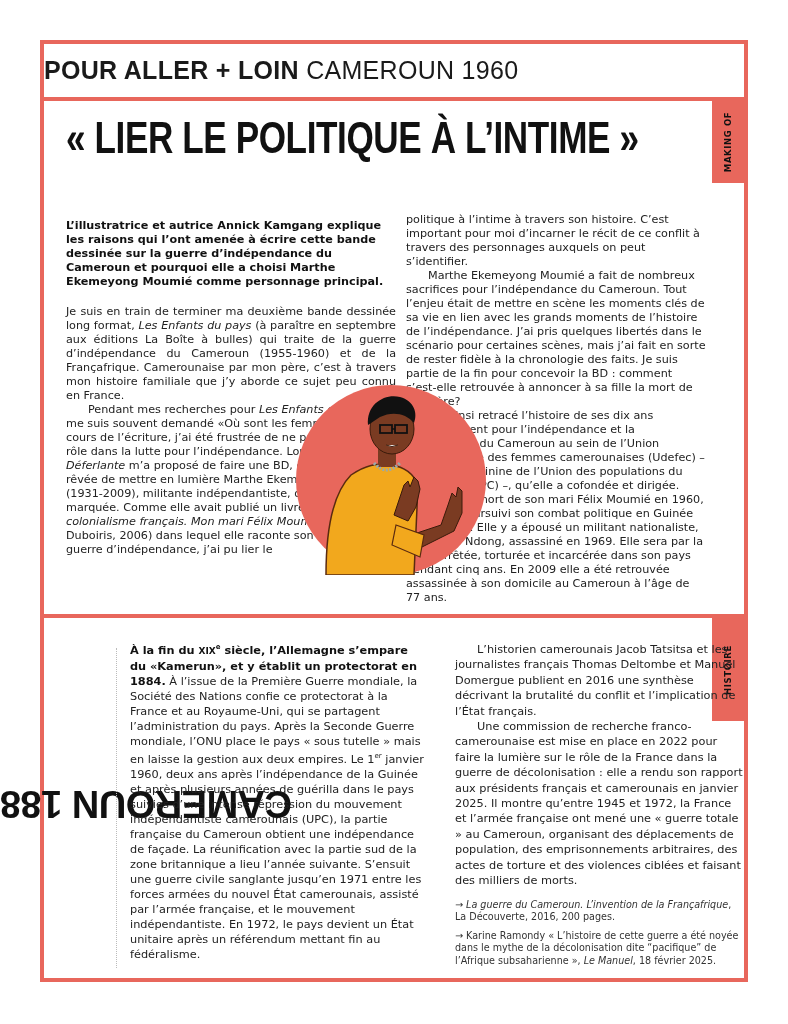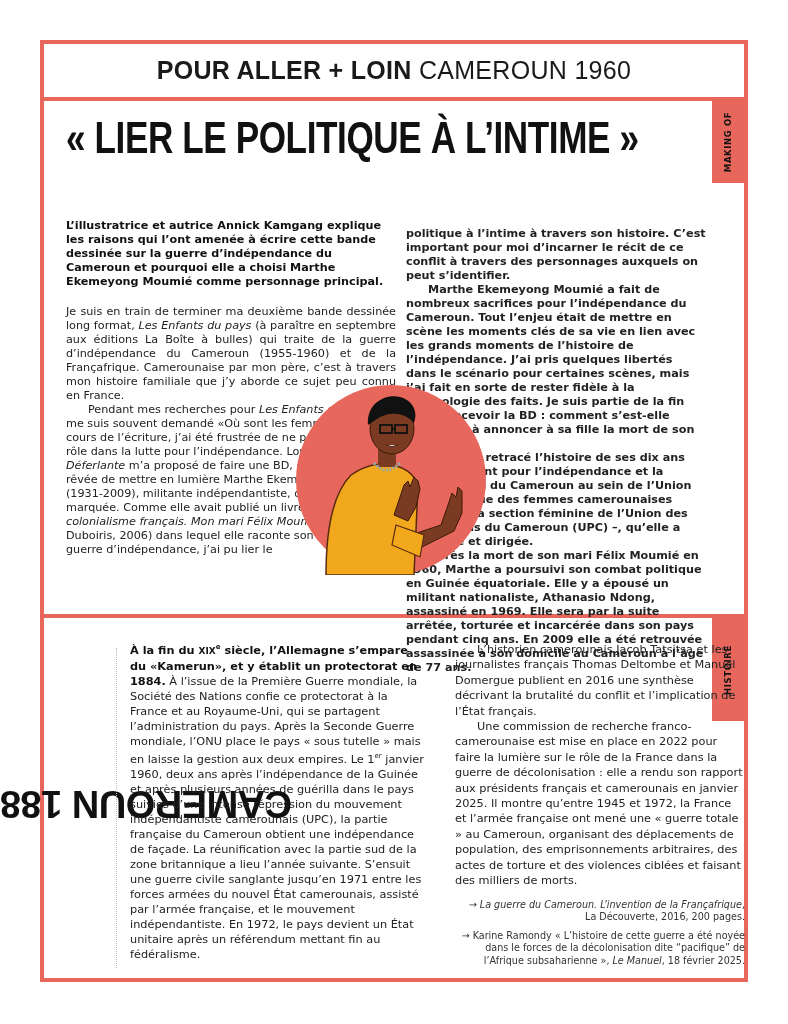--- a/index.html
+++ b/index.html
@@ -2,21 +2,21 @@
 <html><head>
 <meta charset="utf-8">
 <style>
   html, body { margin: 0; padding: 0; background: #ffffff; }
   body { width: 788px; height: 1024px; position: relative; overflow: hidden;
          font-family: "DejaVu Sans", "Liberation Sans", sans-serif; color: #1a1a1a; }
   .frame { position: absolute; left: 40px; top: 40px; width: 708px; height: 942px;
            border: 4px solid #e8675c; box-sizing: border-box; background: #fff; }
   .header { position: absolute; left: 0; top: 0; width: 700px; height: 53px;
             border-bottom: 4px solid #e8675c; box-sizing: content-box;
-            display: flex; align-items: center; justify-content: center; }
+            display: flex; align-items: center; }
   .header-text { font-family: "Liberation Sans", sans-serif; font-size: 25px; letter-spacing: 0.3px; }
   .header-bold { font-weight: 900; }
   .header-light { font-weight: 400; }
 
   .section { position: absolute; left: 0; width: 700px; box-sizing: border-box; }
   .sec1 { top: 57px; height: 513px; border-bottom: 4px solid #e8675c; box-sizing: content-box; }
   .sec2 { top: 574px; height: 360px; }
 
   .side-tab { position: absolute; right: 0; top: 0; width: 32px; background: #e8675c;
               display: flex; align-items: center; justify-content: center; }
@@ -31,36 +31,36 @@
            transform: scaleX(0.78); transform-origin: left top; white-space: nowrap; color: #111; }
 
   .col { position: absolute; font-size: 11.2px; line-height: 14px; color: #222; }
   .col p { margin: 0; }
   .lead { font-weight: 700; color: #111; }
   .indent { text-indent: 22px; }
   .gap { height: 16px; }
   .justify { text-align: justify; }
 
   .col-left-1 { left: 22px; top: 118px; width: 330px; }
-  .col-right-1 { left: 362px; top: 126px; width: 300px; font-weight: bold; }
+  .col-right-1 { left: 362px; top: 112px; width: 300px; }
 
   .illus { position: absolute; left: 252px; top: 284px; width: 190px; height: 190px; }
 
   .vert-title { position: absolute; left: 22px; top: 24px; width: 46px; height: 322px;
                 display: flex; align-items: center; justify-content: center; }
   .vert-title span { transform: rotate(-90deg); white-space: nowrap; font-family: "Liberation Sans", sans-serif;
                      font-weight: 700; font-size: 38px; letter-spacing: -0.5px; color: #111;
                      display: inline-block; }
   .vert-title-inner { transform: scaleX(0.82); display: inline-block; }
   .dotline { position: absolute; left: 72px; top: 30px; height: 320px; border-left: 1px dotted #bbb; }
 
   .col-left-2 { left: 86px; top: 22px; width: 296px; font-size: 11.3px; line-height: 15px; }
   .col-right-2 { left: 386px; top: 24px; width: 290px; font-size: 11.3px; line-height: 15.4px; margin-left: 25px; }
   .refs { margin-top: 10px; font-size: 9.6px; line-height: 12.6px; color: #333; }
-  .refs p { margin: 0 0 6px 0; text-align: right; }
+  .refs p { margin: 0 0 6px 0; }
   em { }
   sup { font-size: 7px; }
   .smallcaps { font-variant: small-caps; }
 </style>
 </head>
 <body>
 
 <div class="frame">
 
   <div class="header">
@@ -129,18 +129,18 @@
 
     <div class="col col-left-2">
       <p><span class="lead"><span>À la fin du </span><span class="smallcaps" style="font-size:9px;">XIX</span><sup>e</sup><span> siècle, l’Allemagne s’empare du «Kamerun», et y établit un protectorat en 1884.</span></span><span> À l’issue de la Première Guerre mondiale, la Société des Nations confie ce protectorat à la France et au Royaume-Uni, qui se partagent l’administration du pays. Après la Seconde Guerre mondiale, l’ONU place le pays « sous tutelle » mais en laisse la gestion aux deux empires. Le 1</span><sup>er</sup><span> janvier 1960, deux ans après l’indépendance de la Guinée et après plusieurs années de guérilla dans le pays suivies d’une intense répression du mouvement indépendantiste camerounais (UPC), la partie française du Cameroun obtient une indépendance de façade. La réunification avec la partie sud de la zone britannique a lieu l’année suivante. S’ensuit une guerre civile sanglante jusqu’en 1971 entre les forces armées du nouvel État camerounais, assisté par l’armée française, et le mouvement indépendantiste. En 1972, le pays devient un État unitaire après un référendum mettant fin au fédéralisme.</span></p>
     </div>
 
     <div class="col col-right-2">
       <p class="indent">L’historien camerounais Jacob Tatsitsa et les journalistes français Thomas Deltombe et Manuel Domergue publient en 2016 une synthèse décrivant la brutalité du conflit et l’implication de l’État français.</p>
       <p class="indent">Une commission de recherche franco-camerounaise est mise en place en 2022 pour faire la lumière sur le rôle de la France dans la guerre de décolonisation : elle a rendu son rapport aux présidents français et camerounais en janvier 2025. Il montre qu’entre 1945 et 1972, la France et l’armée française ont mené une « guerre totale » au Cameroun, organisant des déplacements de population, des emprisonnements arbitraires, des actes de torture et des violences ciblées et faisant des milliers de morts.</p>
       <div class="refs">
         <p><span>→ </span><em>La guerre du Cameroun. L’invention de la Françafrique</em><span>, La Découverte, 2016, 200 pages.</span></p>
-        <p><span>→ </span><span>Karine Ramondy « L’histoire de cette guerre a été noyée dans le forces de la décolonisation dite “pacifique” de l’Afrique subsaharienne », </span><em>Le Manuel</em><span>, 18 février 2025.</span></p>
+        <p><span>→ </span><span>Karine Ramondy « L’histoire de cette guerre a été noyée dans le mythe de la décolonisation dite “pacifique” de l’Afrique subsaharienne », </span><em>Le Manuel</em><span>, 18 février 2025.</span></p>
       </div>
     </div>
   </div>
 
 </div>
 
 </body></html>

